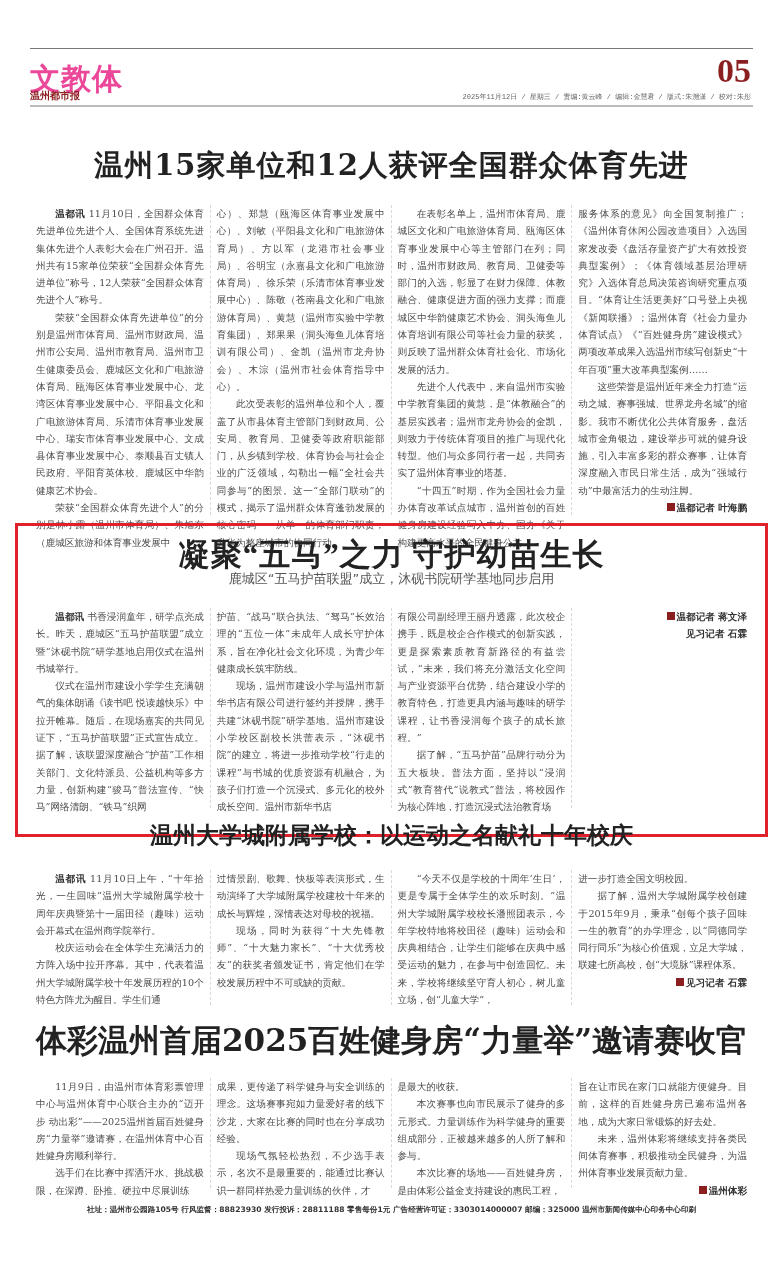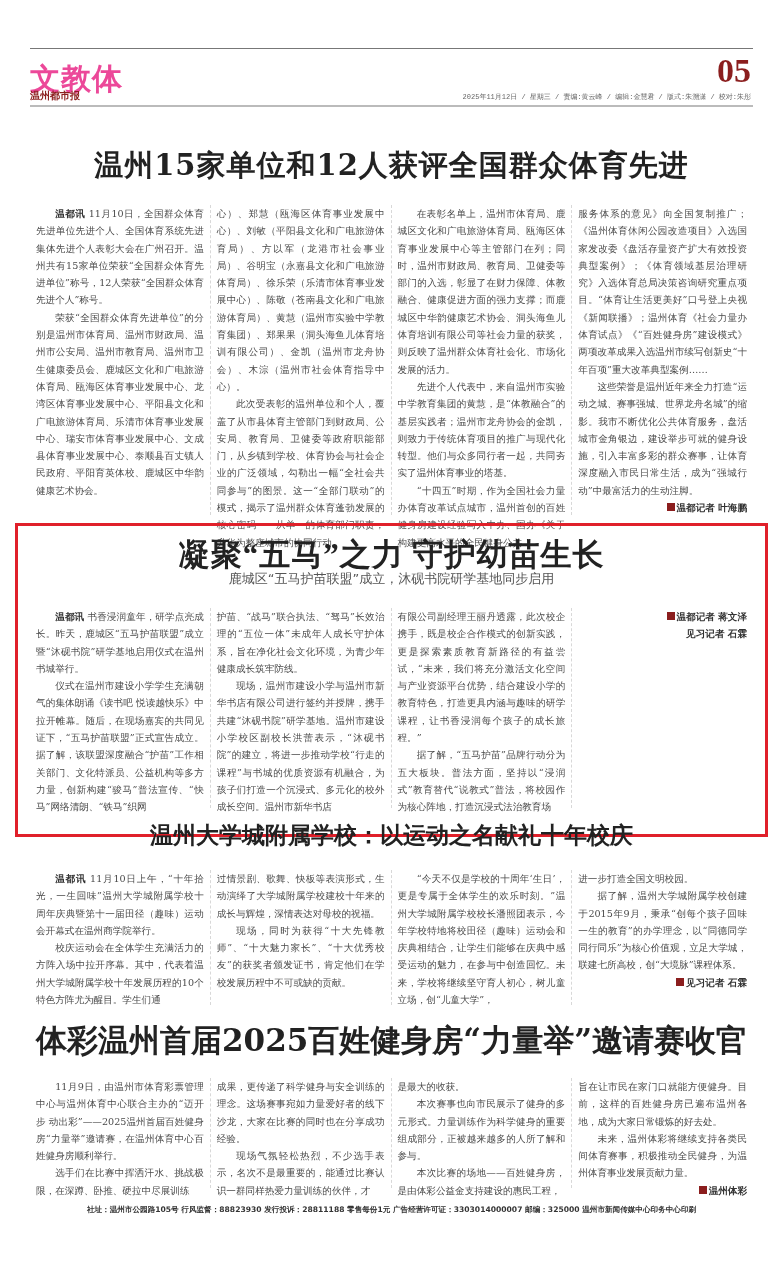--- a/index.html
+++ b/index.html
@@ -41,20 +41,21 @@
   <div class="paper-name">温州都市报</div>
   <div class="page-no">05</div>
   <div class="meta">2025年11月12日 / 星期三 / 责编:黄云峰 / 编辑:金慧君 / 版式:朱溯潇 / 校对:朱彤</div>
   <div class="meta-rule"></div>
 
   <div class="headline h1">温州15家单位和12人获评全国群众体育先进</div>
   <div class="cols" id="a1" style="top:205px;height:310px;">
       <div class="col">
         <p><span class="lead">温都讯</span> 11月10日，全国群众体育先进单位先进个人、全国体育系统先进集体先进个人表彰大会在广州召开。温州共有15家单位荣获“全国群众体育先进单位”称号，12人荣获“全国群众体育先进个人”称号。</p>
         <p>荣获“全国群众体育先进单位”的分别是温州市体育局、温州市财政局、温州市公安局、温州市教育局、温州市卫生健康委员会、鹿城区文化和广电旅游体育局、瓯海区体育事业发展中心、龙湾区体育事业发展中心、平阳县文化和广电旅游体育局、乐清市体育事业发展中心、瑞安市体育事业发展中心、文成县体育事业发展中心、泰顺县百丈镇人民政府、平阳育英体校、鹿城区中华韵健康艺术协会。</p>
+        <p>荣获“全国群众体育先进个人”的分别是林小露（温州市体育局）、朱旭东（鹿城区旅游和体育事业发展中</p>
       </div>
       <div class="col">
         <p class="cont">心）、郑慧（瓯海区体育事业发展中心）、刘敏（平阳县文化和广电旅游体育局）、方以军（龙港市社会事业局）、谷明宝（永嘉县文化和广电旅游体育局）、徐乐荣（乐清市体育事业发展中心）、陈敬（苍南县文化和广电旅游体育局）、黄慧（温州市实验中学教育集团）、郑果果（洞头海鱼儿体育培训有限公司）、金凯（温州市龙舟协会）、木淙（温州市社会体育指导中心）。</p>
         <p>此次受表彰的温州单位和个人，覆盖了从市县体育主管部门到财政局、公安局、教育局、卫健委等政府职能部门，从乡镇到学校、体育协会与社会企业的广泛领域，勾勒出一幅“全社会共同参与”的图景。这一“全部门联动”的模式，揭示了温州群众体育蓬勃发展的核心密码——从单一的体育部门职责，升华为整座城市的协同行动。</p>
       </div>
       <div class="col">
         <p>在表彰名单上，温州市体育局、鹿城区文化和广电旅游体育局、瓯海区体育事业发展中心等主管部门在列；同时，温州市财政局、教育局、卫健委等部门的入选，彰显了在财力保障、体教融合、健康促进方面的强力支撑；而鹿城区中华韵健康艺术协会、洞头海鱼儿体育培训有限公司等社会力量的获奖，则反映了温州群众体育社会化、市场化发展的活力。</p>
         <p>先进个人代表中，来自温州市实验中学教育集团的黄慧，是“体教融合”的基层实践者；温州市龙舟协会的金凯，则致力于传统体育项目的推广与现代化转型。他们与众多同行者一起，共同夯实了温州体育事业的塔基。</p>
         <p>“十四五”时期，作为全国社会力量办体育改革试点城市，温州首创的百姓健身房建设经验写入中办、国办《关于构建更高水平的全民健身公共</p>
       </div>

